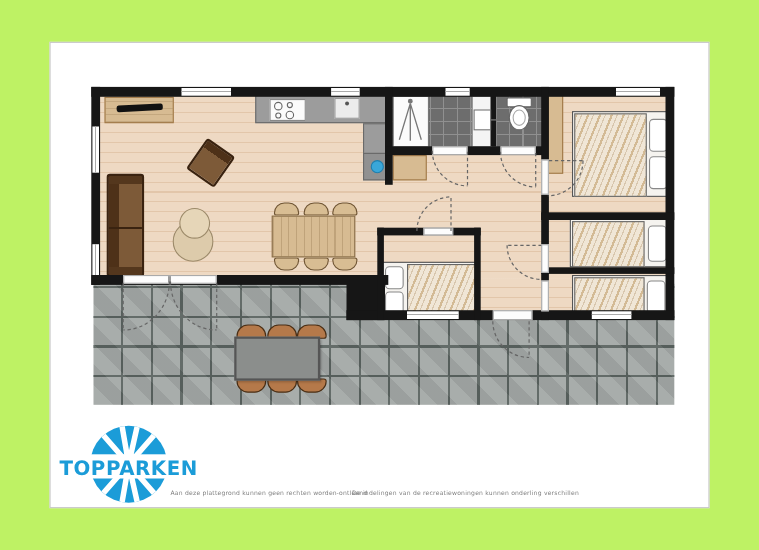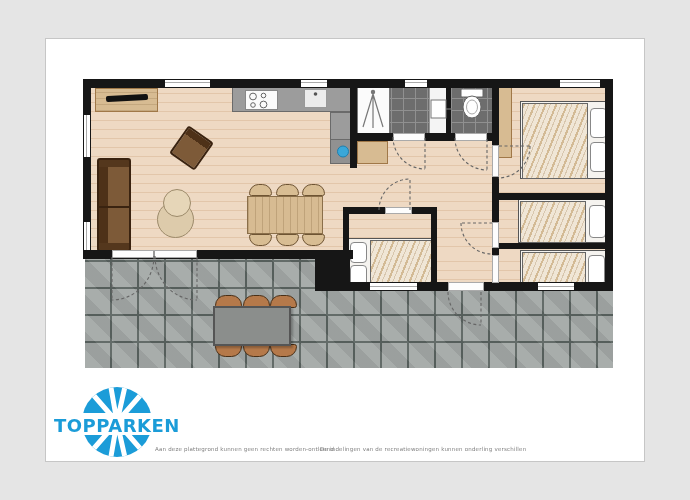--- a/index.html
+++ b/index.html
@@ -1,16 +1,16 @@
 <!DOCTYPE html>
 <html style="--wall: #161616; --floor: #eed9c3; --floor-line: #e2c6aa; --terrace: #a3a8a6; --terrace-line: #5a6360; --counter: #9c9c9c; --tile: #6d6d6d; --wood: #d7bb92; --sofa: #7d5a38; --chair-outdoor: #b5794a; --table-outdoor: #8b8e8c; --duvet: #f0e6d6; --pillow: #ffffff; --blue: #3aa7d9; --logo-blue: #1b9cd8; --page-border: #c6c6c6; --text-grey: #808080;"><head>
 <meta charset="utf-8">
 <style>
   html,body{margin:0;padding:0;background:#fff;}
-  #canvas{position:relative;width:690px;height:500px;background:#e5e5e5;overflow:hidden;
+  #canvas{position:relative;width:690px;height:500px;background:#bef264;overflow:hidden;
           font-family:"DejaVu Sans","Liberation Sans",sans-serif;}
   .abs{position:absolute;box-sizing:border-box;}
   #page{left:45px;top:38px;width:600px;height:424px;background:#fff;border:1px solid var(--page-border,#c6c6c6);}
   
   #terrace{left:85px;top:258px;width:528px;height:110px;background:var(--terrace,#a3a8a6);
     background-image:
       repeating-linear-gradient(45deg, rgba(255,255,255,.06) 0 13px, rgba(0,0,0,.05) 13px 26px),
       repeating-linear-gradient(0deg, transparent 0 25px, var(--terrace-line,#5a6360) 25px 27px),
       repeating-linear-gradient(90deg, transparent 0 25px, var(--terrace-line,#5a6360) 25px 27px);}
   

